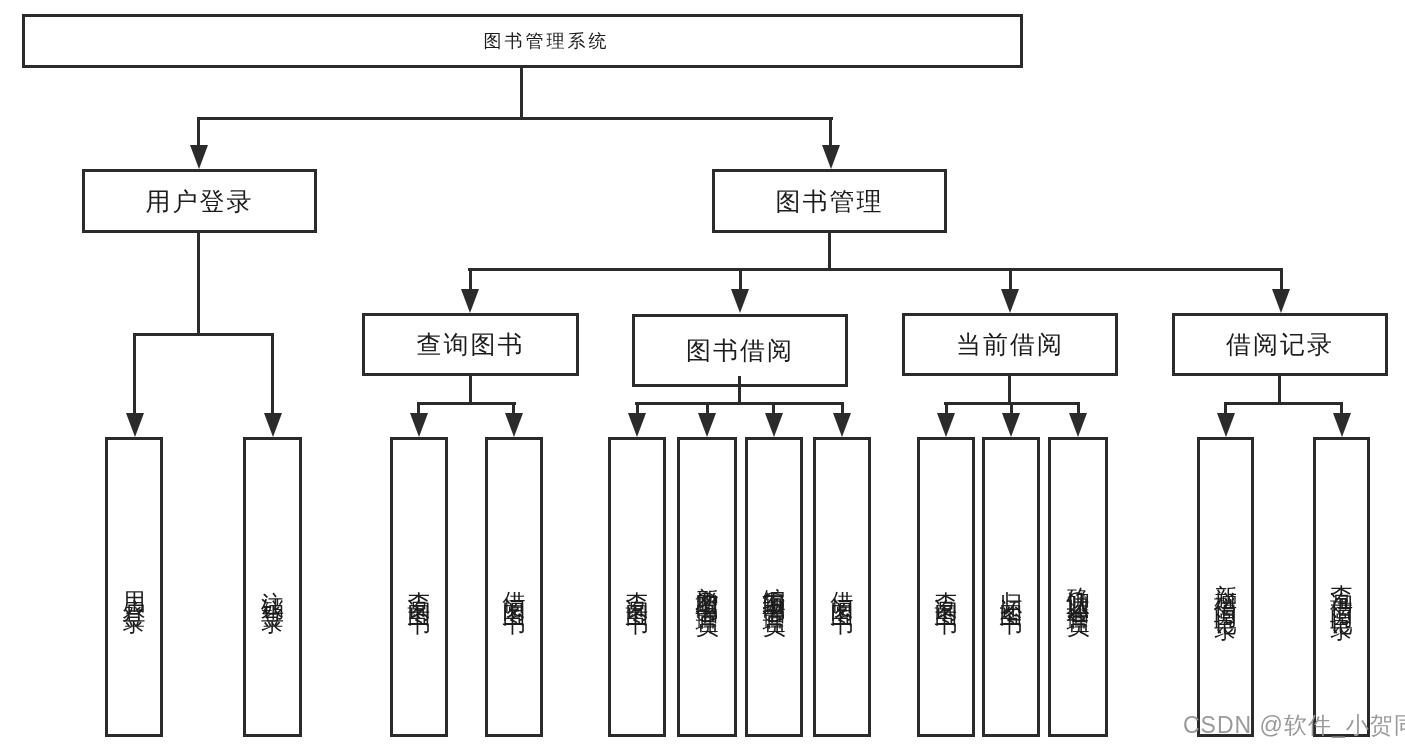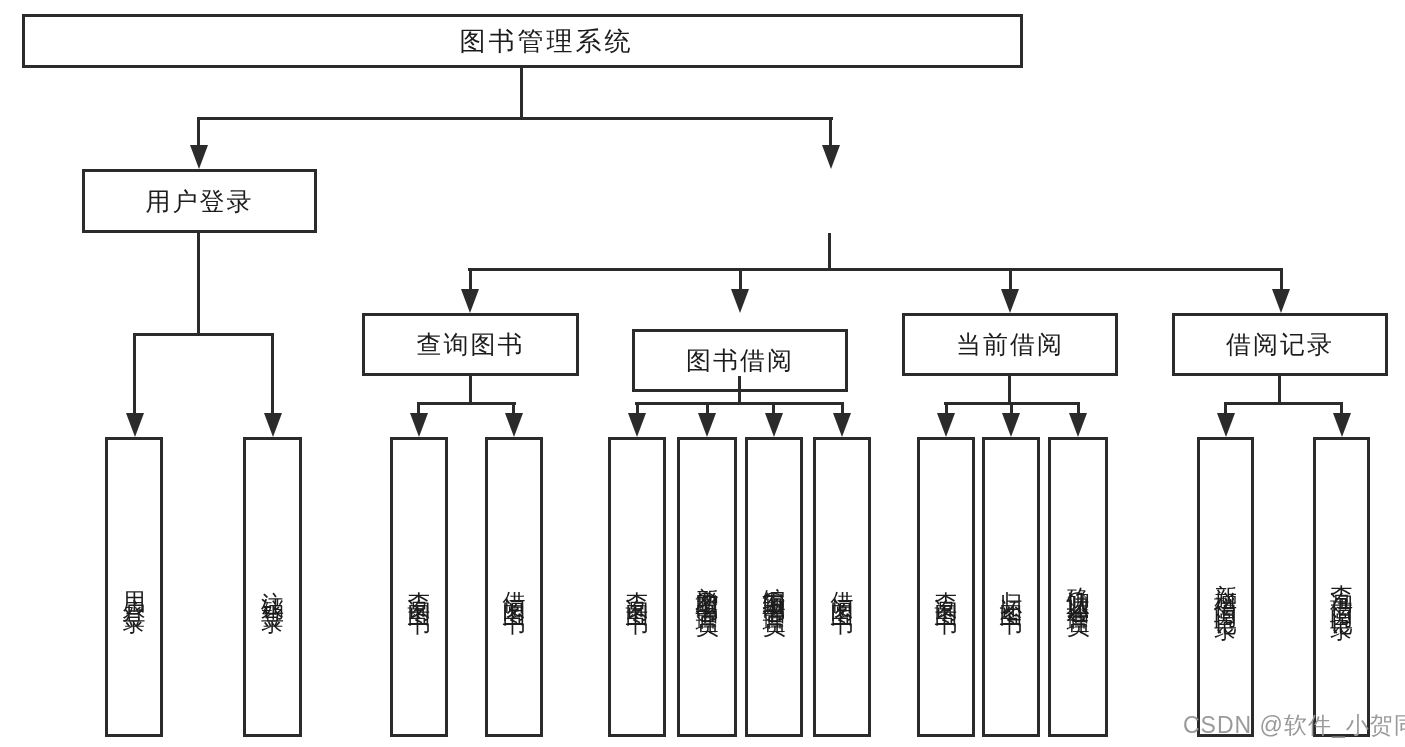--- a/index.html
+++ b/index.html
@@ -15,21 +15,21 @@
     position: absolute;
     box-sizing: border-box;
     border: 3px solid #2b2b2b;
     background: #ffffff;
     color: #1c1c1c;
     display: flex;
     align-items: center;
     justify-content: center;
   }
   .h-node { font-size: 25px; letter-spacing: 2px; }
-  .root-node { font-size: 26px; letter-spacing: 3px; padding-left: 48px; }
+  .root-node { font-size: 18px; letter-spacing: 3px; padding-left: 48px; }
   .v-node { font-size: 23px; }
   .v-label {
     writing-mode: vertical-rl;
     text-orientation: mixed;
     letter-spacing: 7px;
     line-height: 1;
     white-space: nowrap;
   }
   .v-label.long { letter-spacing: 4px; }
   .line { position: absolute; background: #2b2b2b; }
@@ -63,20 +63,23 @@
   <div class="line" style="left:520px; top:68px; width:3px; height:51px;"></div>
   <div class="line" style="left:197px; top:117px; width:636px; height:3px;"></div>
   <div class="line" style="left:197px; top:120px; width:3px; height:27px;"></div>
   <div class="arrowhead" style="left:190px; top:145px;"></div>
   <div class="line" style="left:829px; top:120px; width:3px; height:27px;"></div>
   <div class="arrowhead" style="left:822px; top:145px;"></div>
 
   <div class="node h-node" style="left:82px; top:169px; width:235px; height:64px;">
     <span>用户登录</span>
   </div>
+  <div class="node h-node" style="left:712px; top:169px; width:235px; height:64px;">
+    <span>图书管理</span>
+  </div>
 
   <div class="line" style="left:197px; top:233px; width:3px; height:103px;"></div>
   <div class="line" style="left:133px; top:333px; width:141px; height:3px;"></div>
   <div class="line" style="left:133px; top:336px; width:3px; height:77px;"></div>
   <div class="arrowhead" style="left:126px; top:413px;"></div>
   <div class="line" style="left:271px; top:336px; width:3px; height:77px;"></div>
   <div class="arrowhead" style="left:264px; top:413px;"></div>
 
   <div class="line" style="left:828px; top:233px; width:3px; height:38px;"></div>
   <div class="line" style="left:468px; top:268px; width:815px; height:3px;"></div>
@@ -85,21 +88,21 @@
   <div class="line" style="left:739px; top:271px; width:3px; height:20px;"></div>
   <div class="arrowhead" style="left:731px; top:289px;"></div>
   <div class="line" style="left:1009px; top:271px; width:3px; height:20px;"></div>
   <div class="arrowhead" style="left:1001px; top:289px;"></div>
   <div class="line" style="left:1280px; top:271px; width:3px; height:20px;"></div>
   <div class="arrowhead" style="left:1272px; top:289px;"></div>
 
   <div class="node h-node" style="left:362px; top:313px; width:217px; height:63px;">
     <span>查询图书</span>
   </div>
-  <div class="node h-node" style="left:632px; top:329px; width:216px; height:63px;">
+  <div class="node h-node" style="left:632px; top:314px; width:216px; height:73px;">
     <span>图书借阅</span>
   </div>
   <div class="node h-node" style="left:902px; top:313px; width:216px; height:63px;">
     <span>当前借阅</span>
   </div>
   <div class="node h-node" style="left:1172px; top:313px; width:216px; height:63px;">
     <span>借阅记录</span>
   </div>
 
   <div class="line" style="left:469px; top:376px; width:3px; height:29px;"></div>

